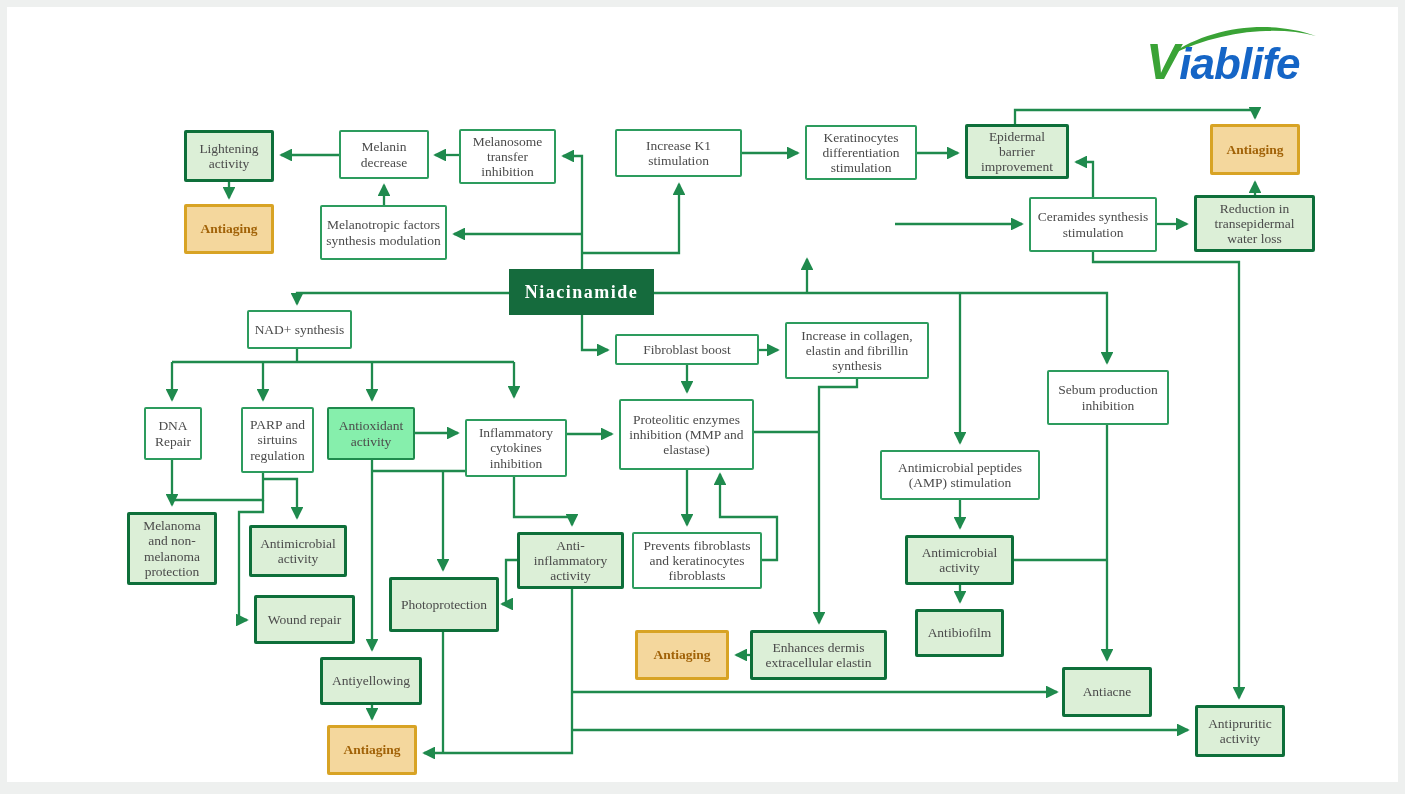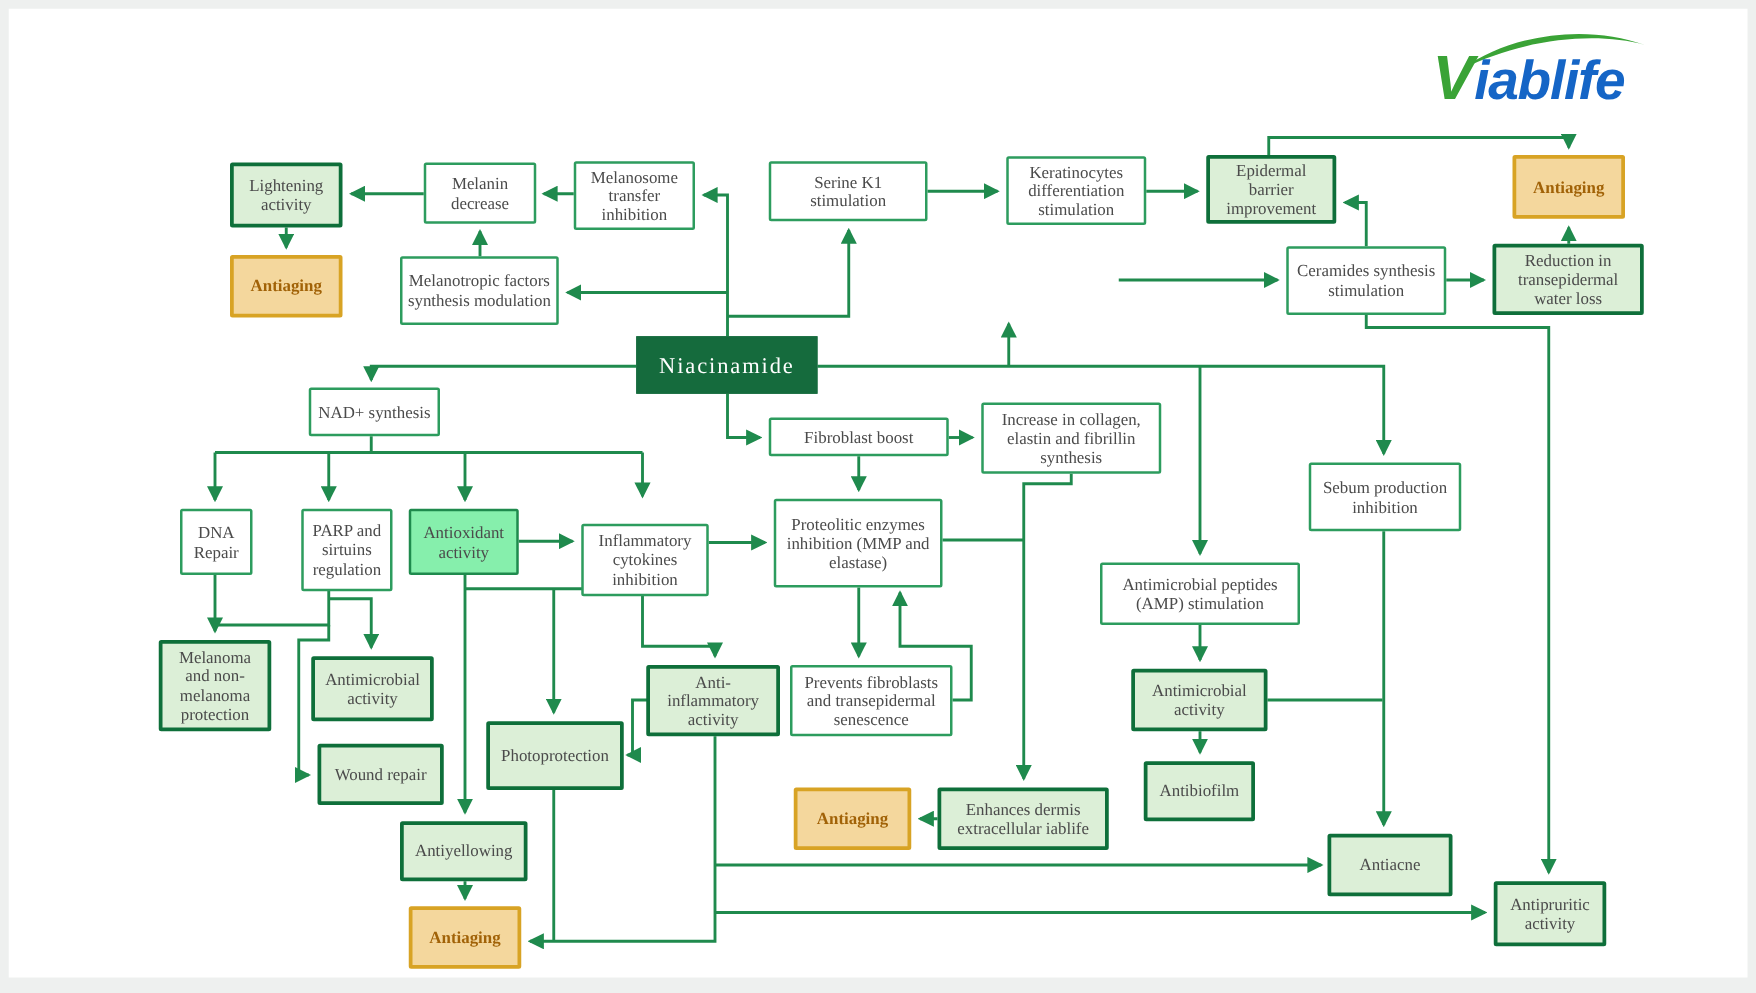--- a/index.html
+++ b/index.html
@@ -5,21 +5,21 @@
   html,body{margin:0;padding:0;width:1405px;height:794px;background:#eef0ef;overflow:hidden;}
   .slide{position:absolute;left:7px;top:7px;right:7px;bottom:12px;background:#ffffff;}
   .canvas{position:relative;width:100%;height:100%;font-family:"Liberation Serif","DejaVu Serif",serif;}
   svg.connectors{position:absolute;left:0;top:0;z-index:1;}
   .node{position:absolute;z-index:2;box-sizing:border-box;display:flex;align-items:center;justify-content:center;
         text-align:center;padding:2px 3px;line-height:1.13;font-size:13.5px;color:#4b4b4b;background:#ffffff;}
   .plain{border:2px solid #2d9c5e;border-radius:2px;}
   .soft{border:3.5px solid #0e6f3a;background:#dcefd7;border-radius:2px;}
   .softthin{border:2.5px solid #1f8a4d;background:#86efac;border-radius:2px;}
   .gold{border:3.5px solid #d8a324;background:#f4d79d;border-radius:2px;font-weight:bold;color:#a16207;}
-  .root{background:#156b3d;border:2px solid #156b3d;color:#ffffff;font-weight:normal;font-size:18px;letter-spacing:1.5px;}
+  .root{background:#156b3d;border:2px solid #156b3d;color:#ffffff;font-weight:bold;font-size:18px;letter-spacing:1.5px;}
   .logo{position:absolute;top:16px;right:52px;width:200px;height:66px;z-index:3;font-family:"Liberation Sans","DejaVu Sans",sans-serif;}
   .logo .leaf{position:absolute;left:18px;top:0;width:170px;height:34px;}
   .logo .word{position:absolute;left:0;top:10px;font-style:italic;font-weight:bold;white-space:nowrap;}
   .logo .v{font-size:50px;color:#3aa336;}
   .logo .rest{font-size:44px;color:#1565c6;letter-spacing:-1px;}
 </style>
 </head>
 <body>
 
 <div class="slide">
@@ -98,21 +98,21 @@
       <polyline points="1100,418 1100,653" marker-end="url(#arr)"></polyline>
       <polyline points="743,648 729,648" marker-end="url(#arr)"></polyline>
     </g>
   </svg>
 
   <div class="node soft" style="left:177px;top:123px;width:90px;height:52px">Lightening activity</div>
   <div class="node gold" style="left:177px;top:197px;width:90px;height:50px">Antiaging</div>
   <div class="node plain" style="left:332px;top:123px;width:90px;height:49px">Melanin decrease</div>
   <div class="node plain" style="left:452px;top:122px;width:97px;height:55px">Melanosome transfer inhibition</div>
   <div class="node plain" style="left:313px;top:198px;width:127px;height:55px">Melanotropic factors synthesis modulation</div>
-  <div class="node plain" style="left:608px;top:122px;width:127px;height:48px">Serine K1 stimulation</div>
+  <div class="node plain" style="left:608px;top:122px;width:127px;height:48px">Increase K1 stimulation</div>
   <div class="node plain" style="left:798px;top:118px;width:112px;height:55px">Keratinocytes differentiation stimulation</div>
   <div class="node soft" style="left:958px;top:117px;width:104px;height:55px">Epidermal barrier improvement</div>
   <div class="node gold" style="left:1203px;top:117px;width:90px;height:51px">Antiaging</div>
   <div class="node plain" style="left:1022px;top:190px;width:128px;height:55px">Ceramides synthesis stimulation</div>
   <div class="node soft" style="left:1187px;top:188px;width:121px;height:57px">Reduction in transepidermal water loss</div>
   <div class="node root" style="left:502px;top:262px;width:145px;height:46px">Niacinamide</div>
   <div class="node plain" style="left:240px;top:303px;width:105px;height:39px">NAD+ synthesis</div>
   <div class="node plain" style="left:608px;top:327px;width:144px;height:31px">Fibroblast boost</div>
   <div class="node plain" style="left:778px;top:315px;width:144px;height:57px">Increase in collagen, elastin and fibrillin synthesis</div>
   <div class="node plain" style="left:137px;top:400px;width:58px;height:53px">DNA Repair</div>
@@ -120,28 +120,28 @@
   <div class="node softthin" style="left:320px;top:400px;width:88px;height:53px">Antioxidant activity</div>
   <div class="node plain" style="left:458px;top:412px;width:102px;height:58px">Inflammatory cytokines inhibition</div>
   <div class="node plain" style="left:612px;top:392px;width:135px;height:71px">Proteolitic enzymes inhibition (MMP and elastase)</div>
   <div class="node plain" style="left:1040px;top:363px;width:122px;height:55px">Sebum production inhibition</div>
   <div class="node plain" style="left:873px;top:443px;width:160px;height:50px">Antimicrobial peptides (AMP) stimulation</div>
   <div class="node soft" style="left:120px;top:505px;width:90px;height:73px">Melanoma and non-melanoma protection</div>
   <div class="node soft" style="left:242px;top:518px;width:98px;height:52px">Antimicrobial activity</div>
   <div class="node soft" style="left:247px;top:588px;width:101px;height:49px">Wound repair</div>
   <div class="node soft" style="left:382px;top:570px;width:110px;height:55px">Photoprotection</div>
   <div class="node soft" style="left:510px;top:525px;width:107px;height:57px">Anti-inflammatory activity</div>
-  <div class="node plain" style="left:625px;top:525px;width:130px;height:57px">Prevents fibroblasts and transepidermal senescence</div>
+  <div class="node plain" style="left:625px;top:525px;width:130px;height:57px">Prevents fibroblasts and keratinocytes fibroblasts</div>
   <div class="node soft" style="left:313px;top:650px;width:102px;height:48px">Antiyellowing</div>
   <div class="node gold" style="left:320px;top:718px;width:90px;height:50px">Antiaging</div>
   <div class="node gold" style="left:628px;top:623px;width:94px;height:50px">Antiaging</div>
-  <div class="node soft" style="left:743px;top:623px;width:137px;height:50px">Enhances dermis extracellular iablife</div>
+  <div class="node soft" style="left:743px;top:623px;width:137px;height:50px">Enhances dermis extracellular elastin</div>
   <div class="node soft" style="left:898px;top:528px;width:109px;height:50px">Antimicrobial activity</div>
   <div class="node soft" style="left:908px;top:602px;width:89px;height:48px">Antibiofilm</div>
-  <div class="node soft" style="left:1055px;top:660px;width:100px;height:50px">Antiacne</div>
+  <div class="node soft" style="left:1055px;top:660px;width:90px;height:50px">Antiacne</div>
   <div class="node soft" style="left:1188px;top:698px;width:90px;height:52px">Antipruritic activity</div>
 
   <div class="logo">
     <svg class="leaf" viewBox="0 0 170 34">
       <path d="M6 32 C 45 4, 105 -4, 152 13 C 112 2, 55 8, 6 32 Z" fill="#3aa336"></path>
     </svg>
     <div class="word"><span class="v">V</span><span class="rest">iablife</span></div>
   </div>
 
 </div>

